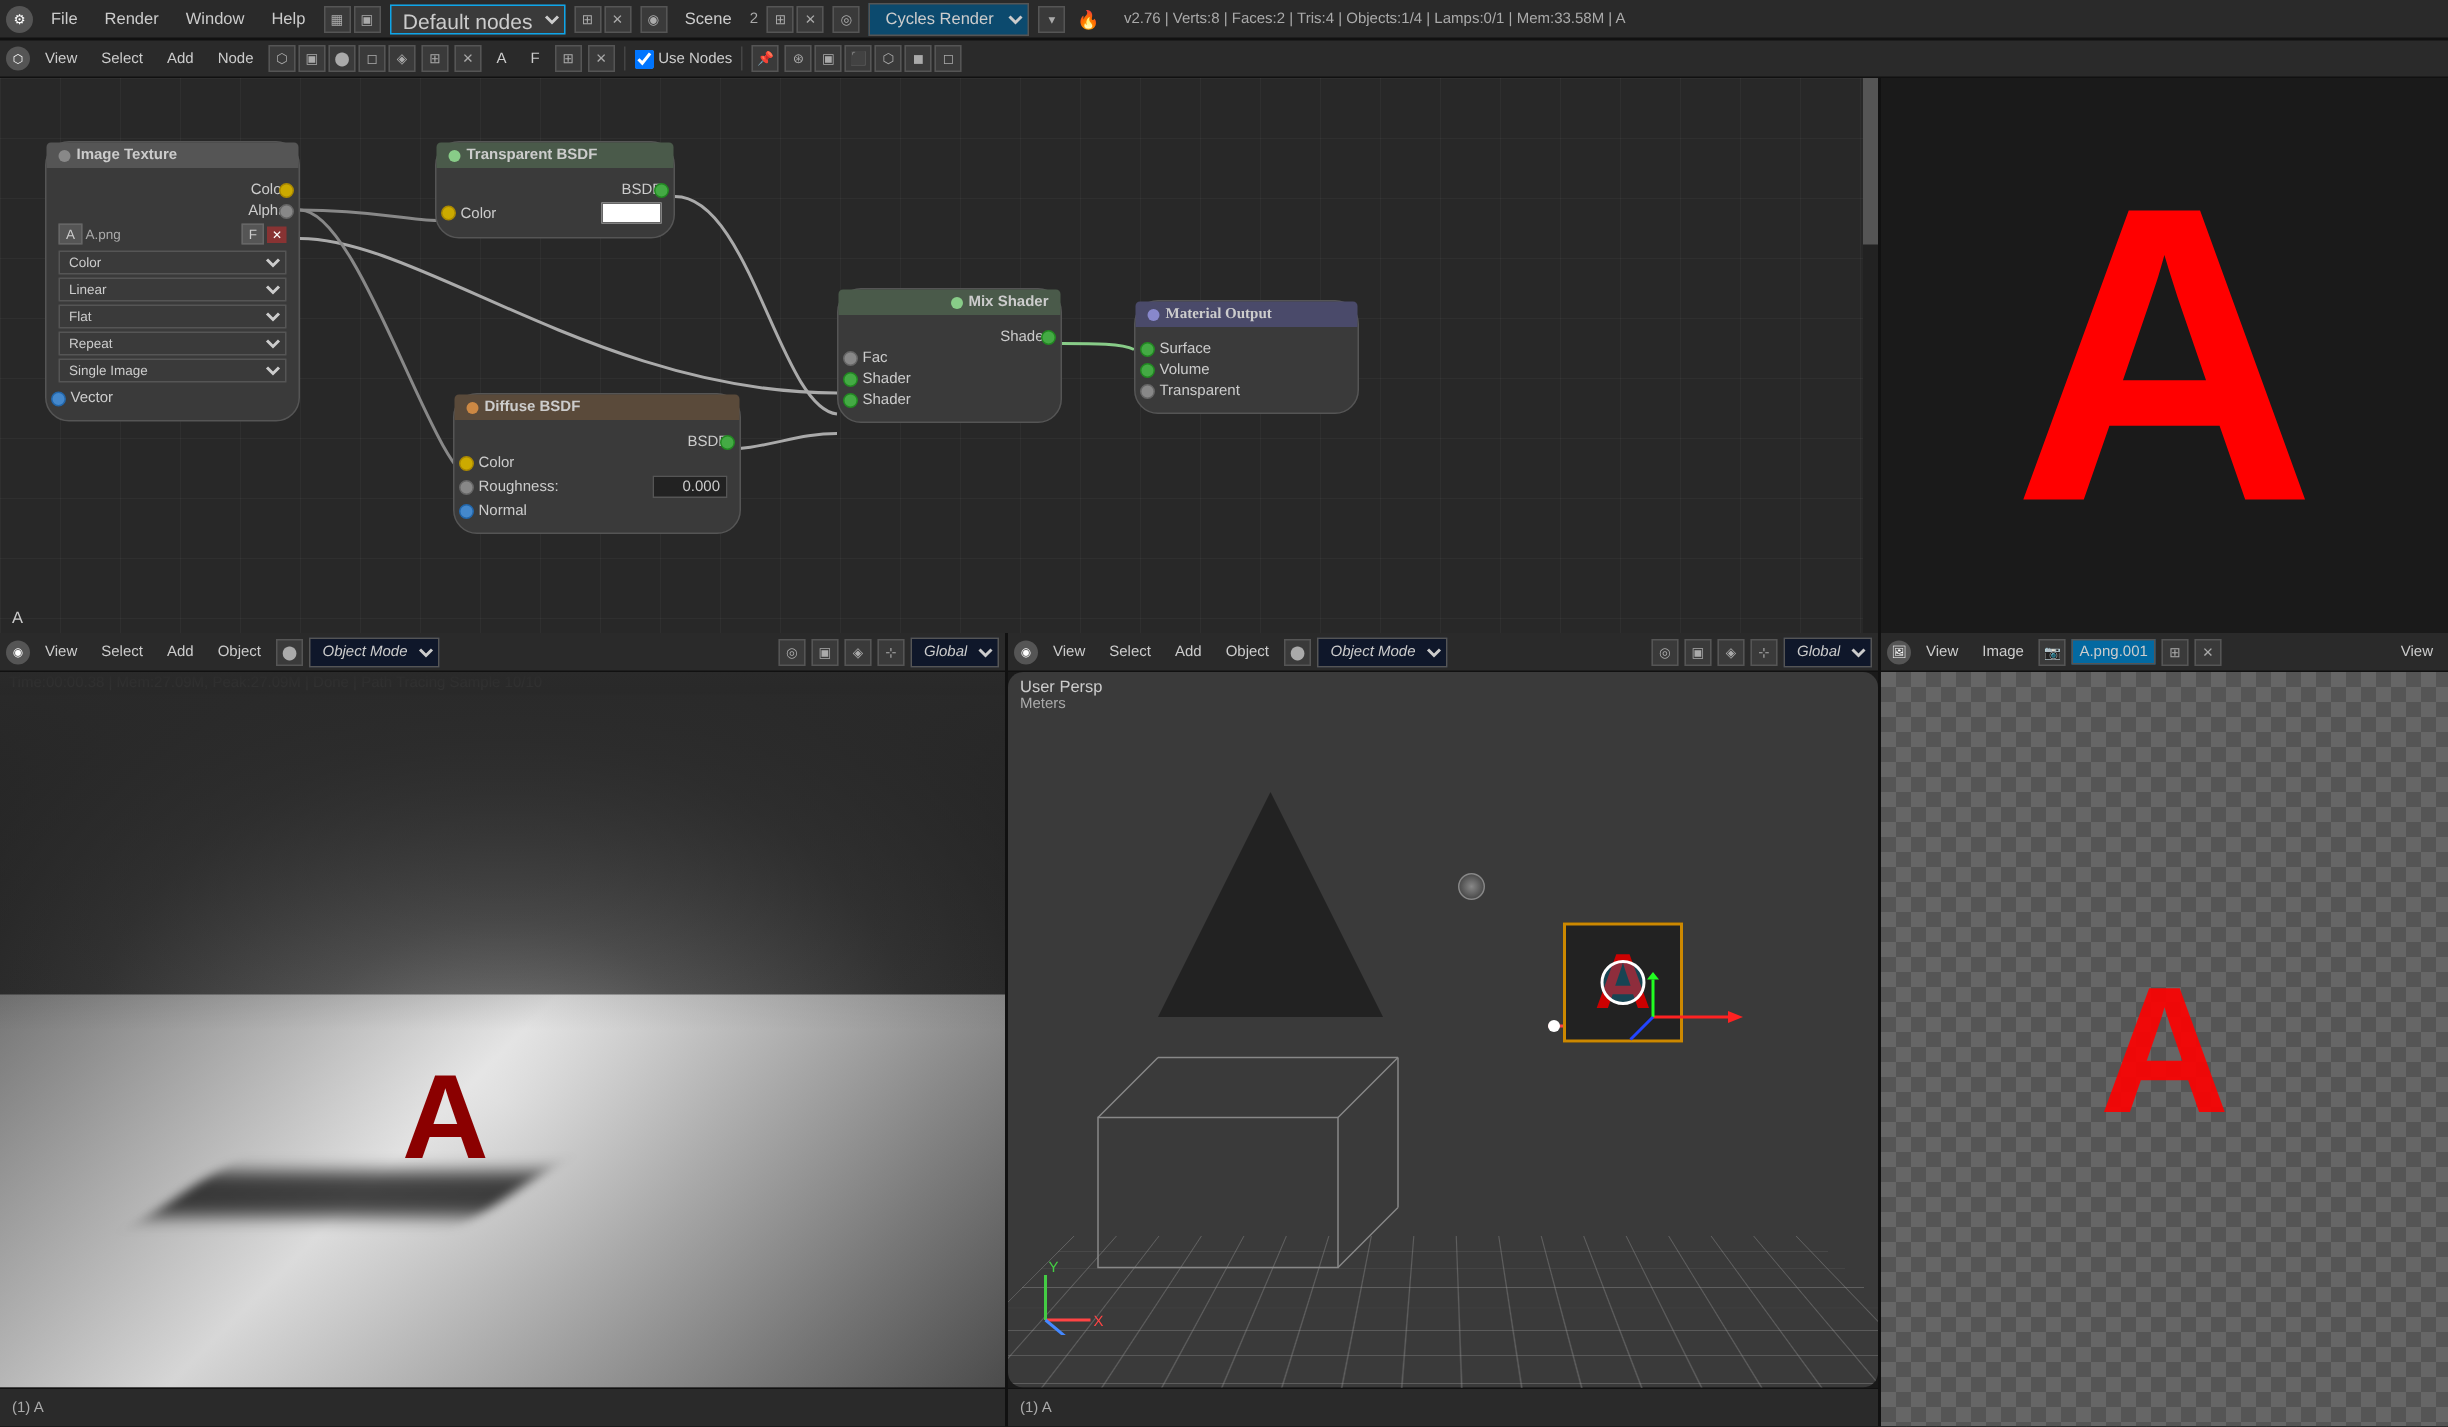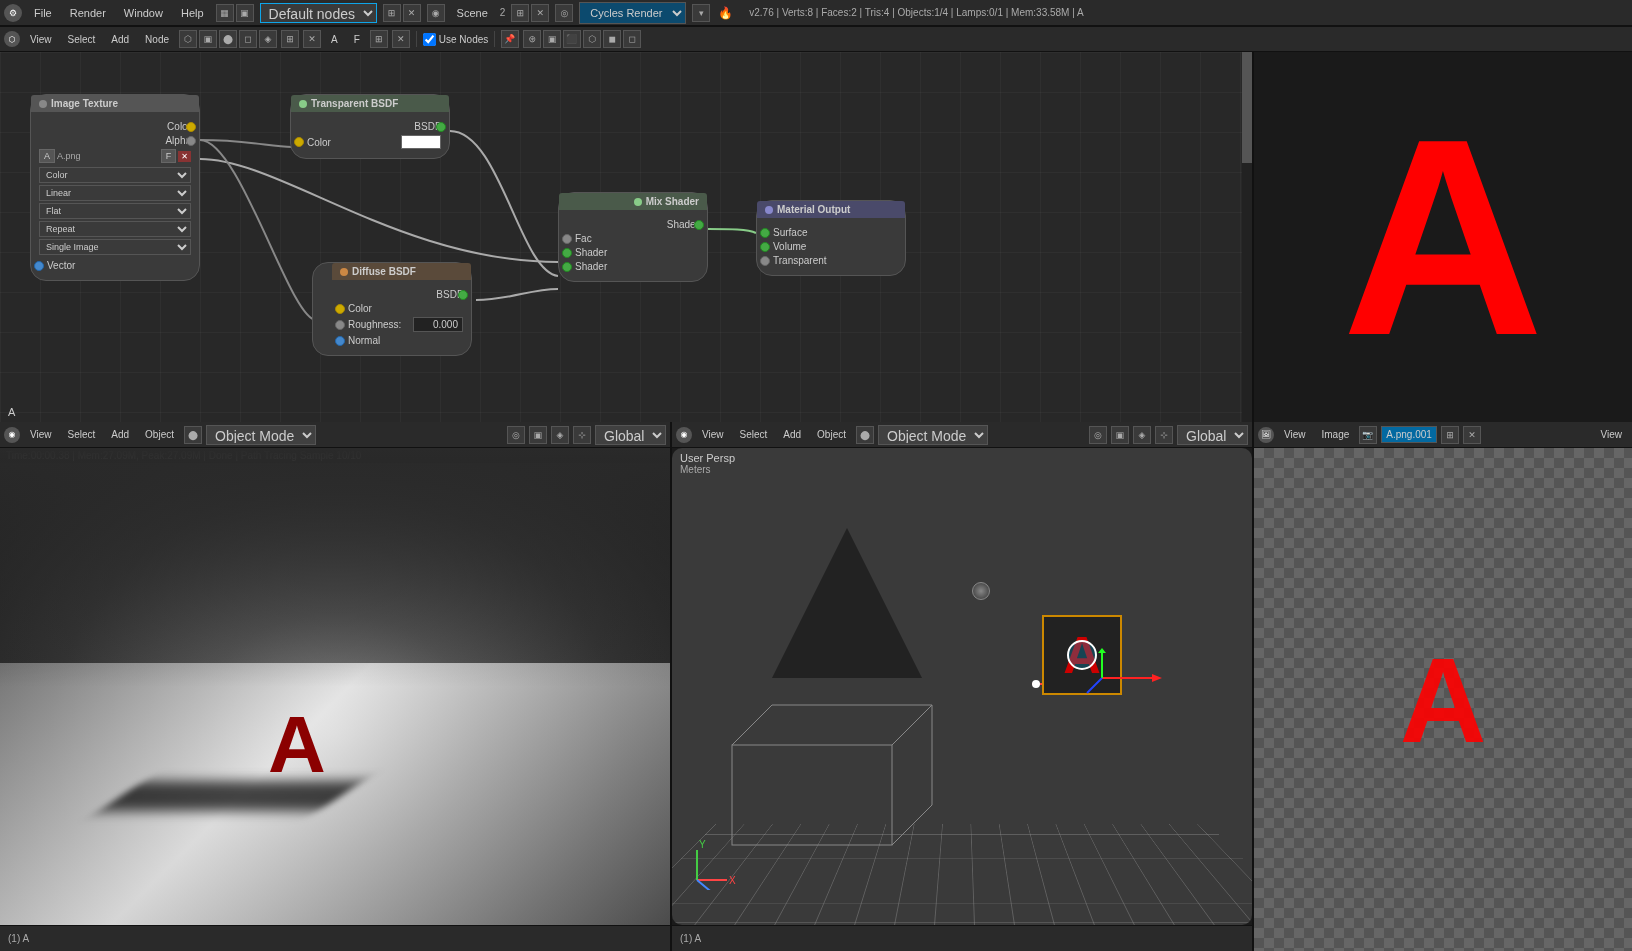--- a/index.html
+++ b/index.html
@@ -238,24 +238,23 @@
     .transparent-bsdf-node {
       left: 290px;
       top: 42px;
       width: 160px;
     }
     .transparent-bsdf-node .node-header {
       background: #4a5a4a;
     }
 
     .diffuse-bsdf-node {
-      left: 312px;
+      left: 302px;
       top: 210px;
-      width: 160px;
-      padding-left: 19px;
+      width: 192px;
     }
     .diffuse-bsdf-node .node-header {
       background: #4a5a4a;
     }
 
     .mix-shader-node {
       left: 558px;
       top: 140px;
       width: 150px;
     }
@@ -264,20 +263,21 @@
       justify-content: flex-end;
     }
 
     .material-output-node {
       left: 756px;
       top: 148px;
       width: 150px;
     }
     .material-output-node .node-header {
       background: #4a4a5a;
+      font-family: Liberation Serif, serif;
     }
 
     
     .img-ctrl-bar {
       display: flex;
       align-items: center;
       gap: 2px;
       margin: 3px 0;
     }
     .img-btn {
@@ -483,26 +483,27 @@
 
     .a-label {
       position: absolute;
       bottom: 4px;
       left: 8px;
       font-size: 11px;
       color: #ccc;
     }
 
     .mode-select {
-      background: #404040;
+      background: #0f172a;
       border: 1px solid #555;
       color: #ccc;
       padding: 1px 4px;
-      font-size: 14px;
+      font-size: 10px;
       height: 20px;
+      font-style: italic;
     }
 
     .viewport-info {
       position: absolute;
       top: 0;
       left: 0;
       padding: 4px 8px;
     }
 
     .render-status {

